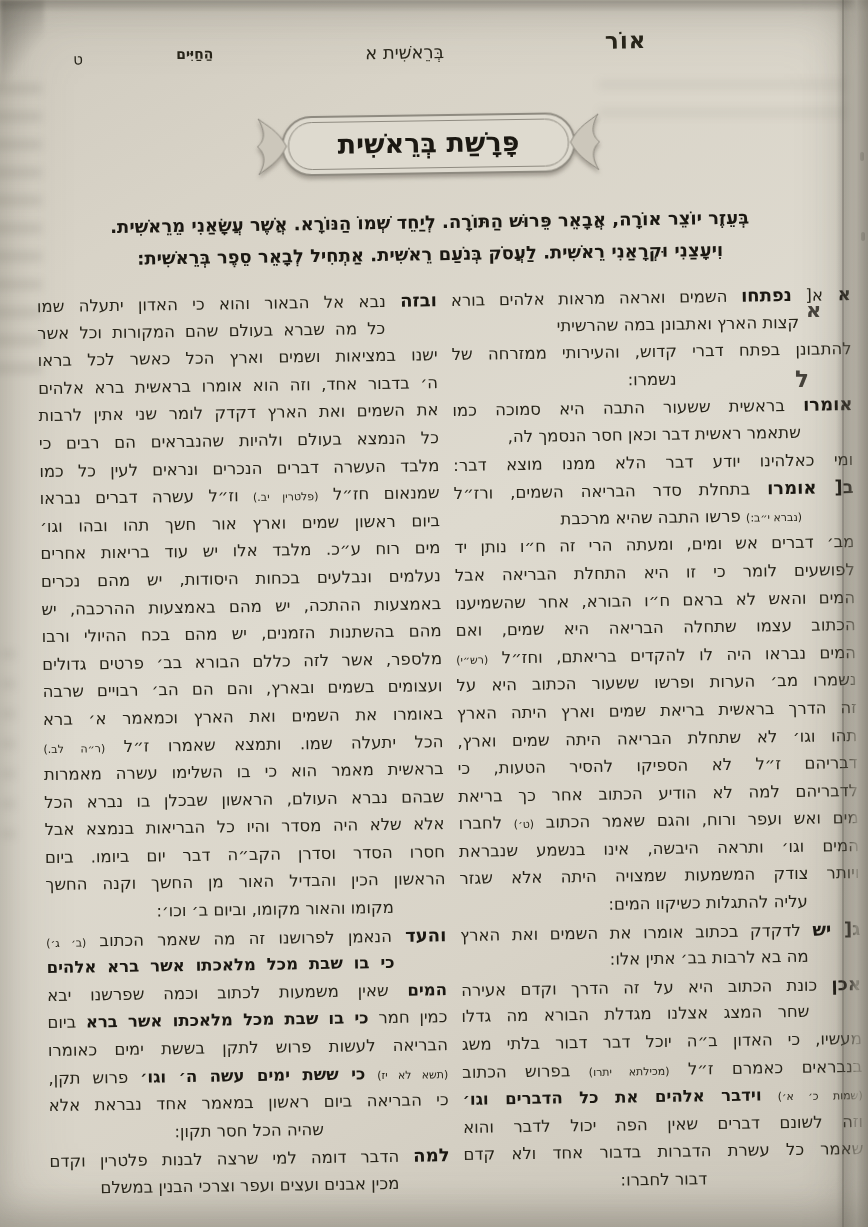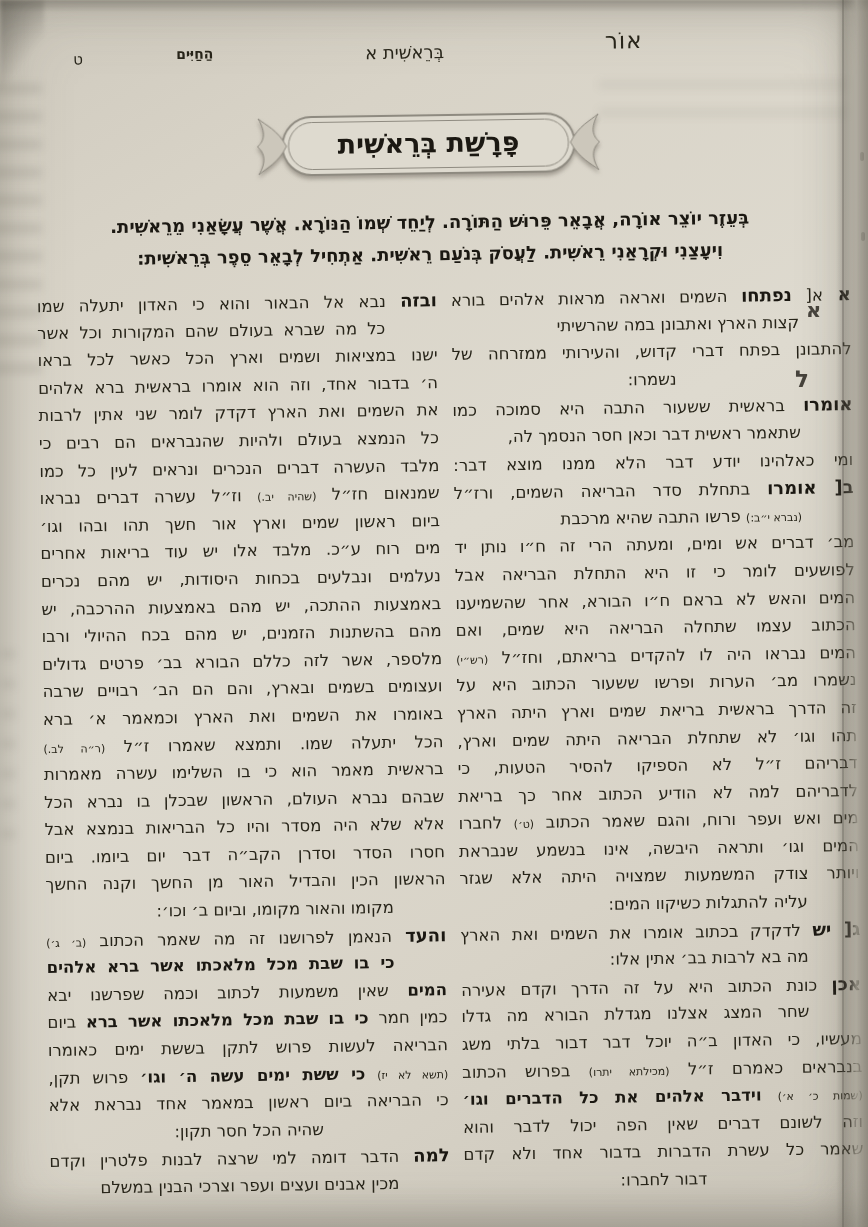--- a/index.html
+++ b/index.html
@@ -30,21 +30,21 @@
     background:repeating-linear-gradient(to bottom,rgba(100,96,88,.16) 0 9px,rgba(100,96,88,0) 9px 28px);}
   .mark{position:absolute;color:rgba(38,34,28,.82);filter:blur(.4px);font-weight:700;}
   .m1{left:806px;top:298px;font-size:21px;}
   .m2{left:795px;top:366px;font-size:23px;}
   .edge-dot{position:absolute;width:4px;height:9px;background:rgba(60,57,50,.5);border-radius:2px;}
 
   
   .content{position:absolute;inset:0;transform:rotate(-.85deg);transform-origin:52% 42%;color:var(--ink);direction:rtl;}
 
   .hdr{position:absolute;white-space:nowrap;}
-  .hdr-or{left:612px;top:30px;font-size:23px;font-weight:400;letter-spacing:1px;}
+  .hdr-or{left:612px;top:30px;font-size:23px;font-weight:700;letter-spacing:1px;}
   .hdr-sec{left:372px;top:41px;font-size:18px;}
   .hdr-chaim{left:183px;top:42px;font-size:14px;font-weight:700;}
   .hdr-pg{left:80px;top:45px;font-size:15px;}
 
   .banner{position:absolute;left:262px;top:104px;width:344px;height:80px;}
   .banner svg{position:absolute;inset:0;filter:drop-shadow(0 3px 2px rgba(90,85,75,.45));}
   .banner-label{position:absolute;inset:0;display:flex;align-items:center;justify-content:center;
     font-size:27px;font-weight:700;color:var(--ink-bold);padding-bottom:4px;}
 
   .intro{position:absolute;left:64px;top:206px;width:740px;text-align:center;
@@ -129,21 +129,21 @@
           <div class="tl c"><span>דבור לחברו:</span></div>
         </div>
       <div class="col" id="col-left">
           <div class="tl n"><span class="ld">ובזה</span><span> נבא אל הבאור והוא כי האדון יתעלה שמו</span></div>
           <div class="tl i"><span>כל מה שברא בעולם שהם המקורות וכל אשר</span></div>
           <div class="tl n"><span>ישנו במציאות ושמים וארץ הכל כאשר לכל בראו</span></div>
           <div class="tl n"><span>ה׳ בדבור אחד, וזה הוא אומרו בראשית ברא אלהים</span></div>
           <div class="tl n"><span>את השמים ואת הארץ דקדק לומר שני אתין לרבות</span></div>
           <div class="tl n"><span>כל הנמצא בעולם ולהיות שהנבראים הם רבים כי</span></div>
           <div class="tl n"><span>מלבד העשרה דברים הנכרים ונראים לעין כל כמו</span></div>
-          <div class="tl n"><span>שמנאום חז״ל </span><span class="ct">(שהיה יב.)</span><span> וז״ל עשרה דברים נבראו</span></div>
+          <div class="tl n"><span>שמנאום חז״ל </span><span class="ct">(פלטרין יב.)</span><span> וז״ל עשרה דברים נבראו</span></div>
           <div class="tl n"><span>ביום ראשון שמים וארץ אור חשך תהו ובהו וגו׳</span></div>
           <div class="tl n"><span>מים רוח ע״כ. מלבד אלו יש עוד בריאות אחרים</span></div>
           <div class="tl n"><span>נעלמים ונבלעים בכחות היסודות, יש מהם נכרים</span></div>
           <div class="tl n"><span>באמצעות ההתכה, יש מהם באמצעות ההרכבה, יש</span></div>
           <div class="tl n"><span>מהם בהשתנות הזמנים, יש מהם בכח ההיולי ורבו</span></div>
           <div class="tl n"><span>מלספר, אשר לזה כללם הבורא בב׳ פרטים גדולים</span></div>
           <div class="tl n"><span>ועצומים בשמים ובארץ, והם הם הב׳ רבויים שרבה</span></div>
           <div class="tl n"><span>באומרו את השמים ואת הארץ וכמאמר א׳ ברא</span></div>
           <div class="tl n"><span>הכל יתעלה שמו. ותמצא שאמרו ז״ל </span><span class="ct">(ר״ה לב.)</span></div>
           <div class="tl n"><span>בראשית מאמר הוא כי בו השלימו עשרה מאמרות</span></div>

